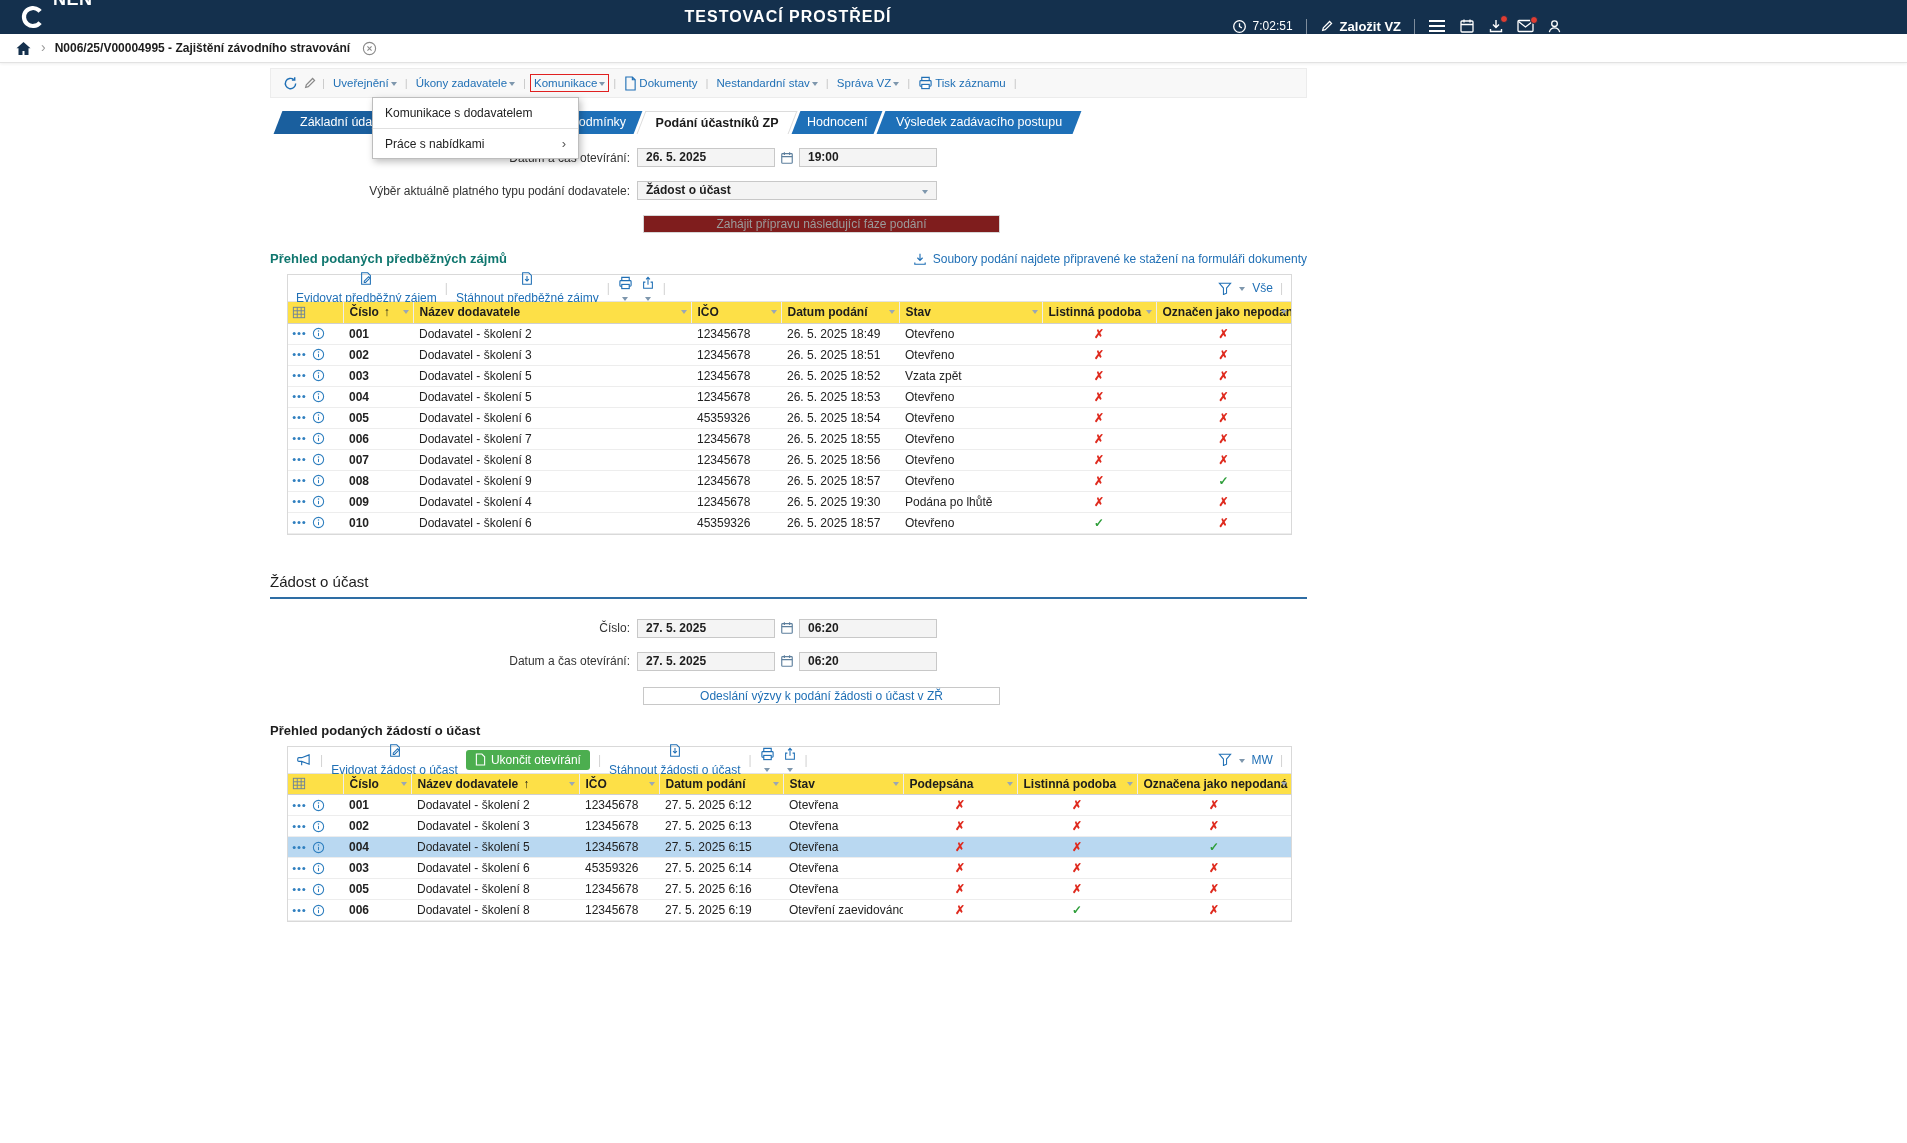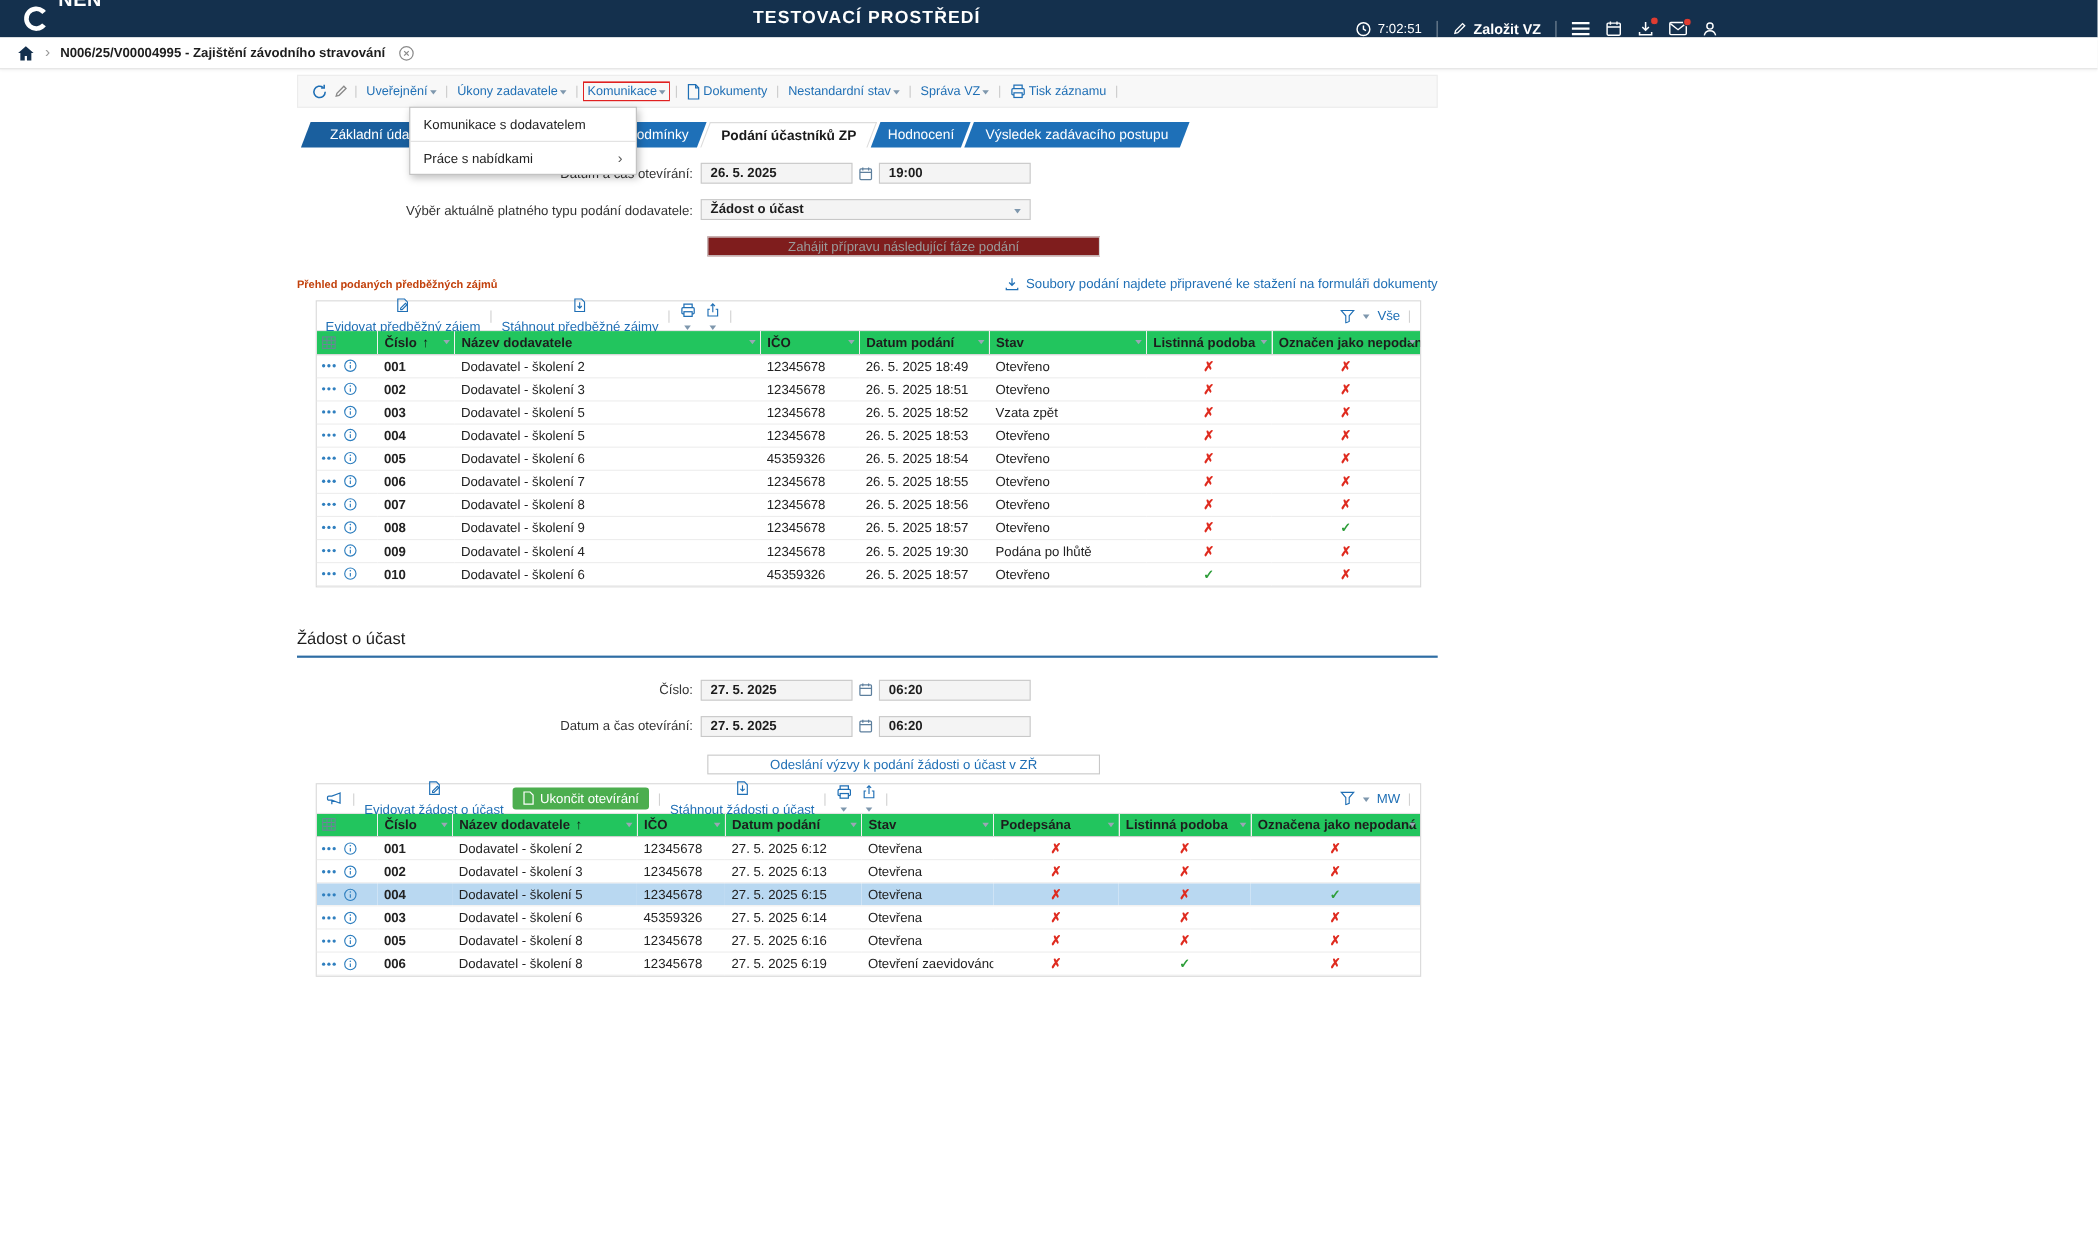--- a/index.html
+++ b/index.html
@@ -99,21 +99,21 @@
     background:#7f1d1d;border:1px solid #d6d6d6;color:#9b9b9b;text-align:center;cursor:default;
   }
   .invite-btn{
     margin-left:373px;margin-top:16px;width:357px;height:18px;line-height:16px;
     background:#fff;border:1px solid #c8c8c8;color:var(--accent-blue,#1f6fb5);
     text-align:center;cursor:pointer;
   }
 
   
   .section-head{margin-top:18px;display:flex;justify-content:space-between;align-items:flex-end;}
-  .section-title{font-size:10px;font-weight:bold;color:#c2410c;}
+  .section-title{font-size:13px;font-weight:bold;color:#0f766e;}
   .files-link{color:var(--accent-blue,#1f6fb5);display:flex;align-items:center;gap:6px;cursor:pointer;}
   .big-title{
     margin-top:38px;font-size:15px;font-weight:normal;color:#1d1d1d;
     padding-bottom:7px;border-bottom:2px solid #2e6da4;
   }
   .sub-title{margin-top:18px;font-size:13px;font-weight:bold;color:#1d1d1d;}
 
   
   .panel{margin-top:8px;margin-left:17px;width:1005px;border:1px solid #d9d9d9;background:#fff;}
   .panel-toolbar{
@@ -123,21 +123,21 @@
   .pt-link{color:var(--accent-blue,#1f6fb5);display:flex;align-items:center;gap:5px;cursor:pointer;white-space:nowrap;flex-direction:column;}
   .pt-sep{color:#d2d2d2;}
   .pt-right{margin-left:auto;display:flex;align-items:center;gap:7px;}
   .pt-filter-label{color:var(--accent-blue,#1f6fb5);cursor:pointer;}
   .green-btn{
     background:var(--green,#4cae4f);color:#fff;height:20px;border-radius:3px;
     display:flex;align-items:center;gap:5px;padding:0 9px;cursor:pointer;white-space:nowrap;
   }
   table{width:100%;border-collapse:collapse;table-layout:fixed;font-size:12px;}
   thead th{
-    height:21px;background:#22c55e;border-bottom:1px solid #cfcfcf;border-right:1px solid #ededed;
+    height:21px;background:#fde047;border-bottom:1px solid #cfcfcf;border-right:1px solid #ededed;
     text-align:left;padding:0 6px;font-weight:bold;color:#1d1d1d;position:relative;
     white-space:nowrap;overflow:hidden;cursor:pointer;
   }
   thead th:last-child{border-right:none;}
   .th-caret{
     position:absolute;right:4px;top:8px;width:0;height:0;
     border-left:3.5px solid transparent;border-right:3.5px solid transparent;
     border-top:4.5px solid #9aa7b5;
   }
   .sort-arrow{margin-left:5px;font-weight:bold;color:#111;}
@@ -755,20 +755,21 @@
           <rect x="2" y="3" width="12" height="11" rx="1"></rect>
             <path d="M2 6.5h12M5 1.5v3M11 1.5v3"></path>
         </svg>
       </span>
       <span class="dt-box">06:20</span>
     </span>
   </div>
 
   <div class="invite-btn">Odeslání výzvy k podání žádosti o účast v ZŘ</div>
 
+  <h3 class="sub-title">Přehled podaných žádostí o účast</h3>
 
   <div class="panel">
     <div class="panel-toolbar">
       <span class="pt-link">
         <svg width="16" height="14" viewBox="0 0 17 15" fill="none" stroke="#1f6fb5" stroke-width="1.2">
           <path d="M14 2L6 5H3a1.2 1.2 0 0 0-1.2 1.2v1.6A1.2 1.2 0 0 0 3 9h3l8 3zM6 9v4"></path>
         </svg>
       </span>
       <span class="pt-sep">|</span>
       <span class="pt-link">

